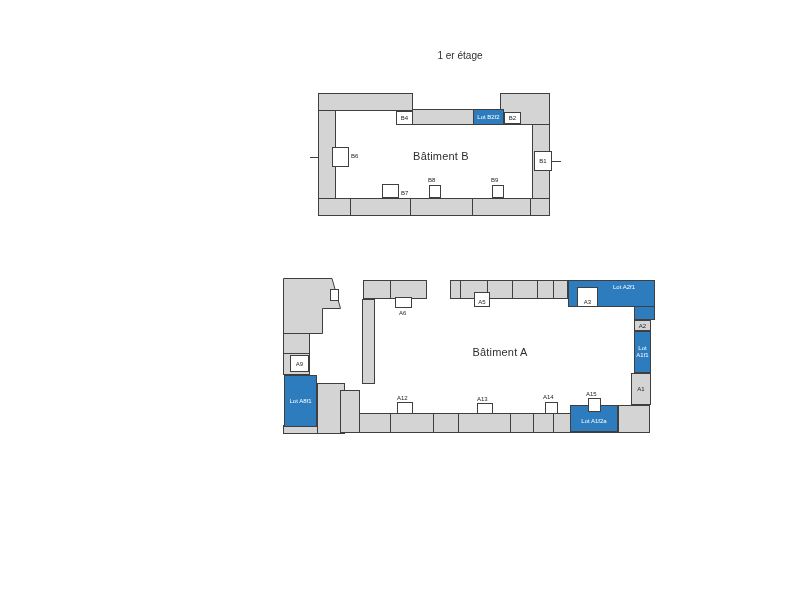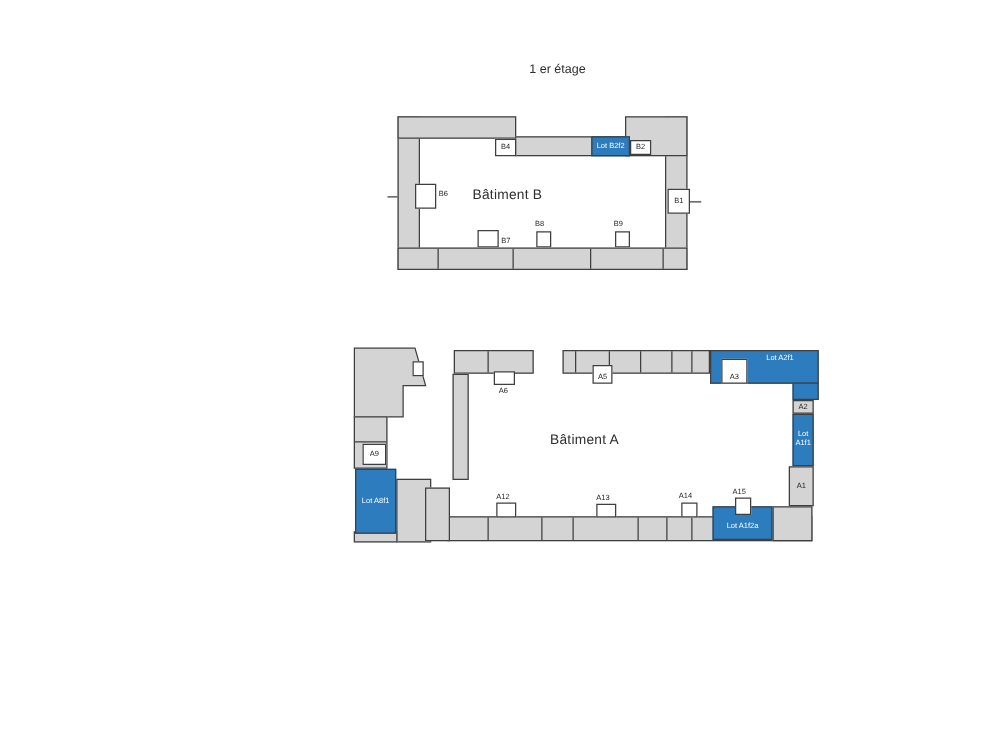--- a/index.html
+++ b/index.html
@@ -25,36 +25,36 @@
     border:1px solid var(--outline,#3f3f3f);
     display:flex;align-items:center;justify-content:center;text-align:center;
     color:#fff;font-size:6px;line-height:1.15;cursor:pointer;
   }
   .lbl{
     position:absolute;font-size:6px;color:var(--label-text,#1e1e1e);
     line-height:1;white-space:nowrap;
   }
   .lbl-w{position:absolute;font-size:6px;color:#fff;line-height:1;white-space:nowrap;text-align:center;}
   .bname{
-    position:absolute;font-size:11px;color:#2e2e2e;letter-spacing:.2px;
+    position:absolute;font-size:11px;color:#2e2e2e;text-align:center;letter-spacing:.2px;
   }
   .title{
     position:absolute;font-size:10px;color:#2e2e2e;text-align:center;
   }
   .div-v{position:absolute;width:1px;background:var(--outline,#3f3f3f);}
   .div-h{position:absolute;height:1px;background:var(--outline,#3f3f3f);}
   .tick{position:absolute;height:1px;background:var(--outline,#3f3f3f);}
   svg{position:absolute;overflow:visible;}
 </style>
 </head>
 <body>
 
 <div class="canvas">
 
-  <div class="title" style="left:396px;top:50px;width:100px;">1 er étage</div>
+  <div class="title" style="left:410px;top:50px;width:100px;">1 er étage</div>
 
   <div>
 
     <div class="wall" style="left:318px;top:93px;width:18px;height:123px;"></div>
     <div class="wall" style="left:532px;top:93px;width:18px;height:123px;"></div>
     <div class="wall" style="left:318px;top:198px;width:232px;height:18px;"></div>
     <div class="wall" style="left:318px;top:93px;width:95px;height:18px;"></div>
     <div class="wall" style="left:412px;top:109px;width:92px;height:16px;"></div>
     <div class="wall" style="left:500px;top:93px;width:50px;height:32px;"></div>
 

